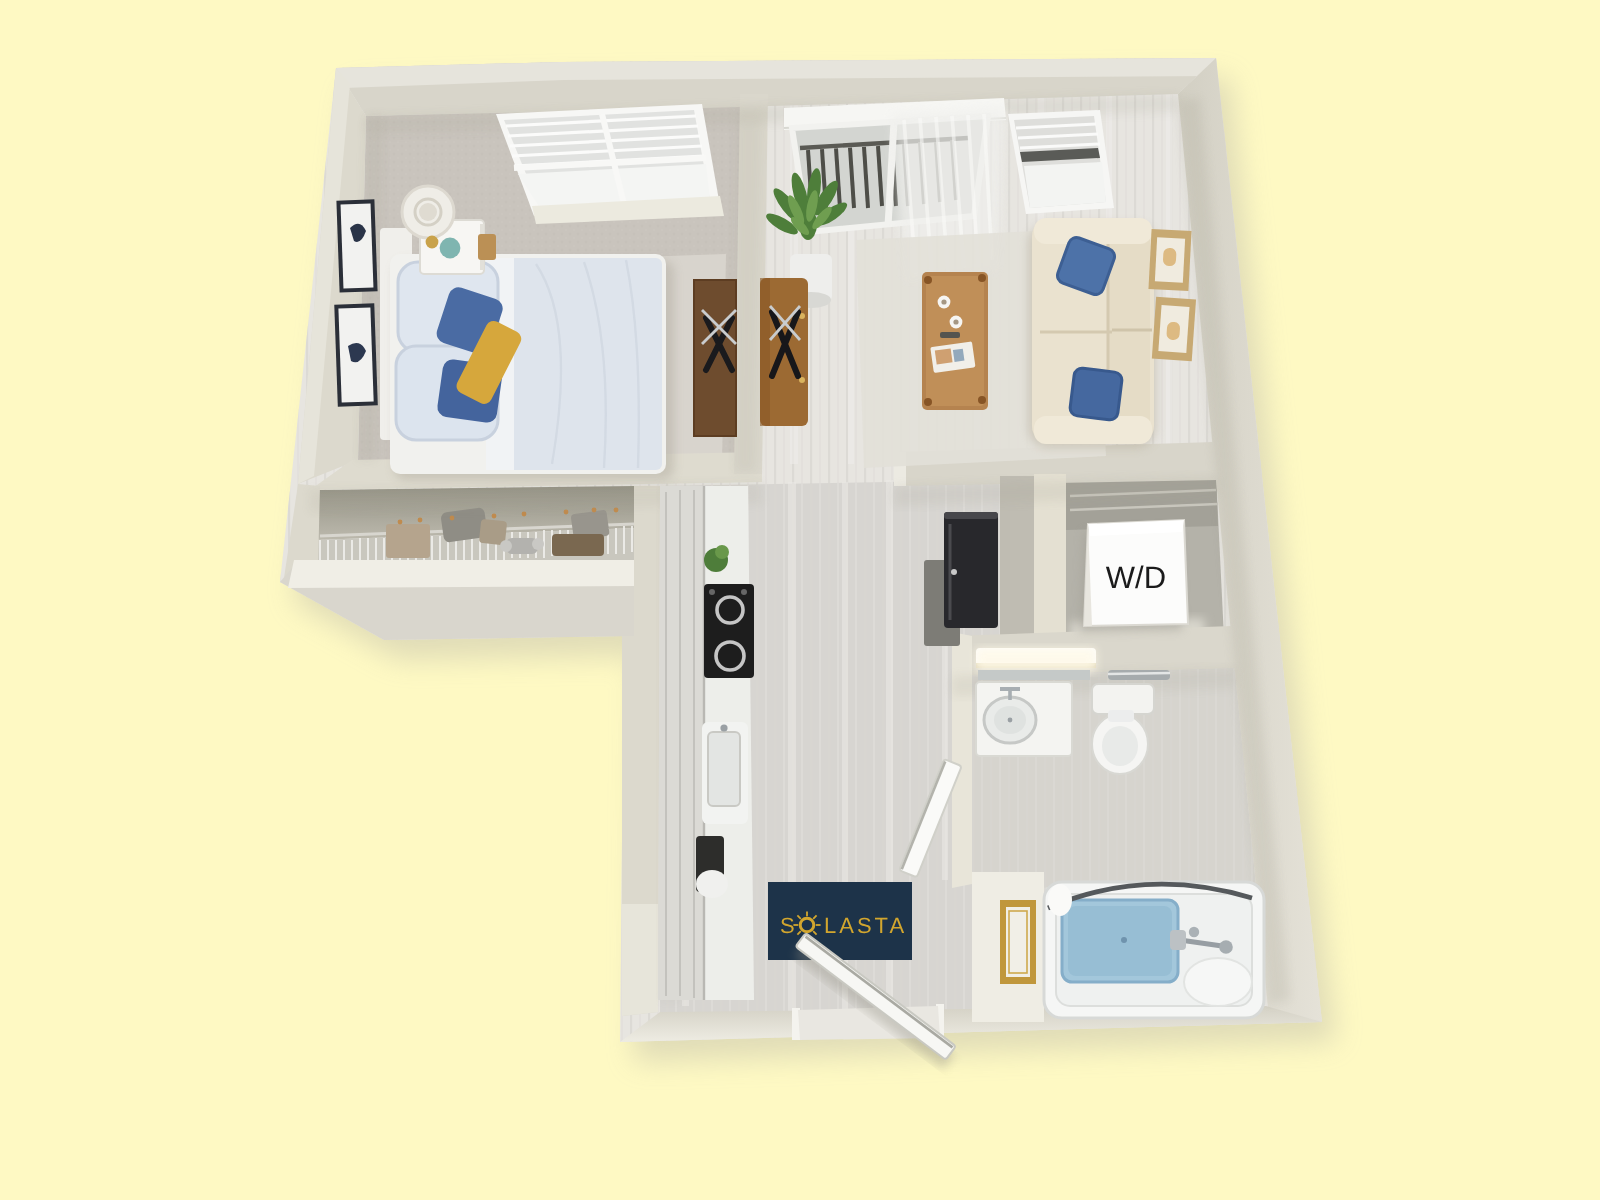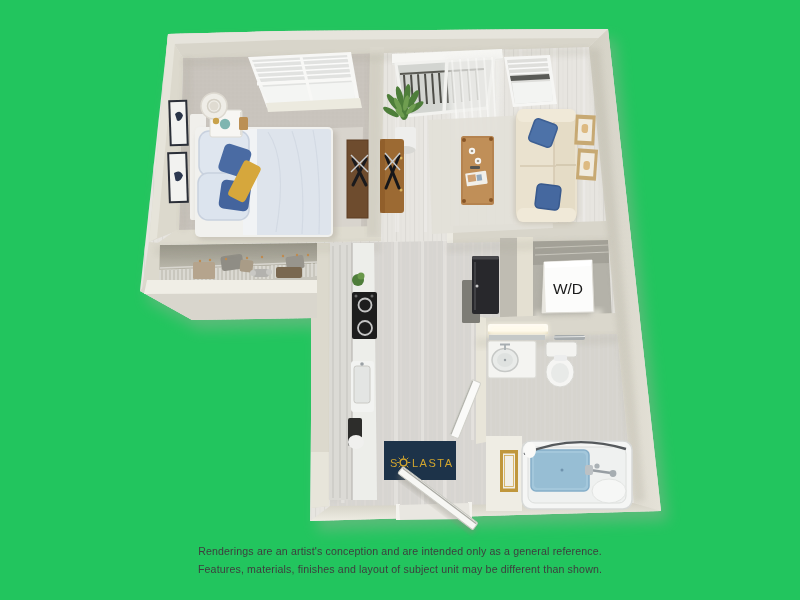--- a/index.html
+++ b/index.html
@@ -1,16 +1,16 @@
 <!DOCTYPE html>
 <html><head>
 <meta charset="utf-8">
 <style>
   html,body{margin:0;padding:0;background:#ffffff;}
-  .page{width:800px;height:600px;position:relative;font-family:"Liberation Sans",sans-serif;background:#22c55e;overflow:hidden;}
+  .page{width:800px;height:600px;position:relative;font-family:"Liberation Sans",sans-serif;background:#fef9c3;overflow:hidden;}
   .disclaimer{position:absolute;left:0;top:543px;width:800px;text-align:center;color:#3e3e3e;font-size:10.6px;line-height:17.6px;letter-spacing:0.15px;}
 </style>
 </head>
 <body>
 <div class="page">
 <svg width="800" height="600" viewBox="0 0 800 600" xmlns="http://www.w3.org/2000/svg">
 <defs>
   <filter id="soft" x="-20%" y="-20%" width="140%" height="140%">
           <feGaussianBlur stdDeviation="7"></feGaussianBlur>
         </filter>
@@ -603,14 +603,13 @@
         <rect x="393" y="498" width="94" height="9" rx="2" fill="#8f8c80" opacity="0.35" filter="url(#soft3)"></rect>
       </g>
 
 <g transform="rotate(37 438 498)">
   <rect x="391" y="494" width="94" height="8.5" rx="1.5" fill="#f7f7f4"></rect>
   <rect x="391" y="494" width="94" height="8.5" rx="1.5" fill="none" stroke="#c9c9c2" stroke-width="1"></rect>
   <line x1="392" y1="495.5" x2="484" y2="495.5" stroke="#a9a9a2" stroke-width="1.3"></line>
 </g>
 </svg>
 
-<div class="disclaimer">Renderings are an artist's conception and are intended only as a general reference.<br>Features, materials, finishes and layout of subject unit may be different than shown.</div>
 </div>
 
 </body></html>

